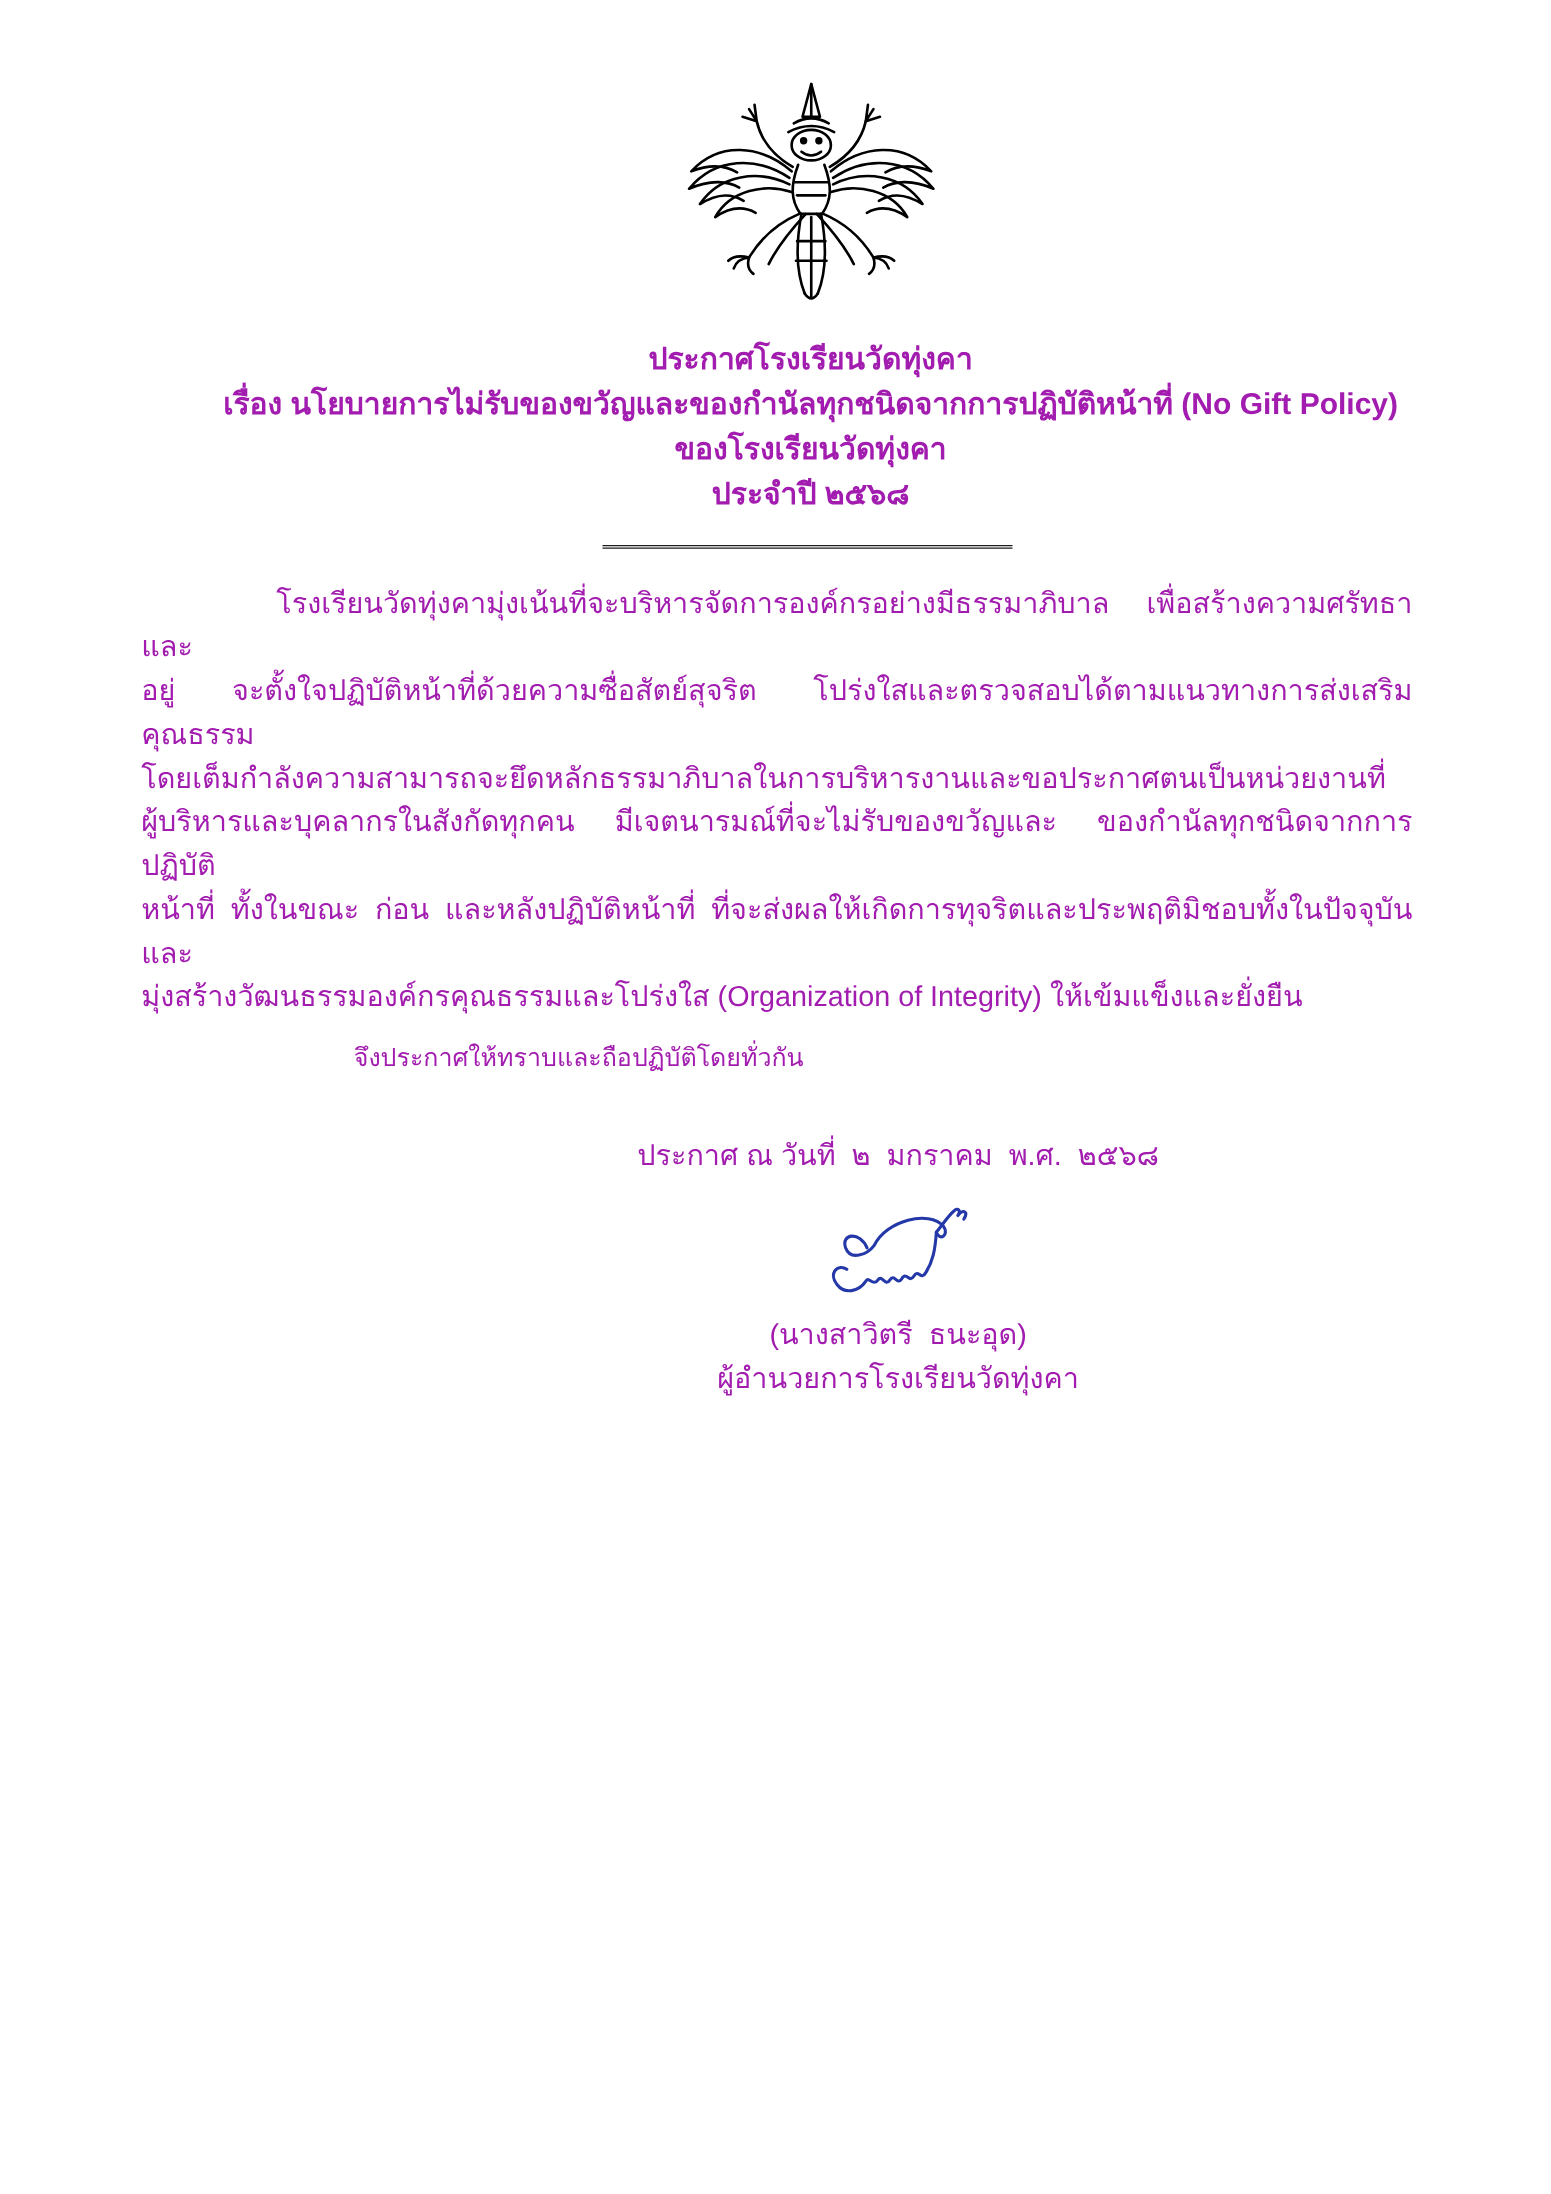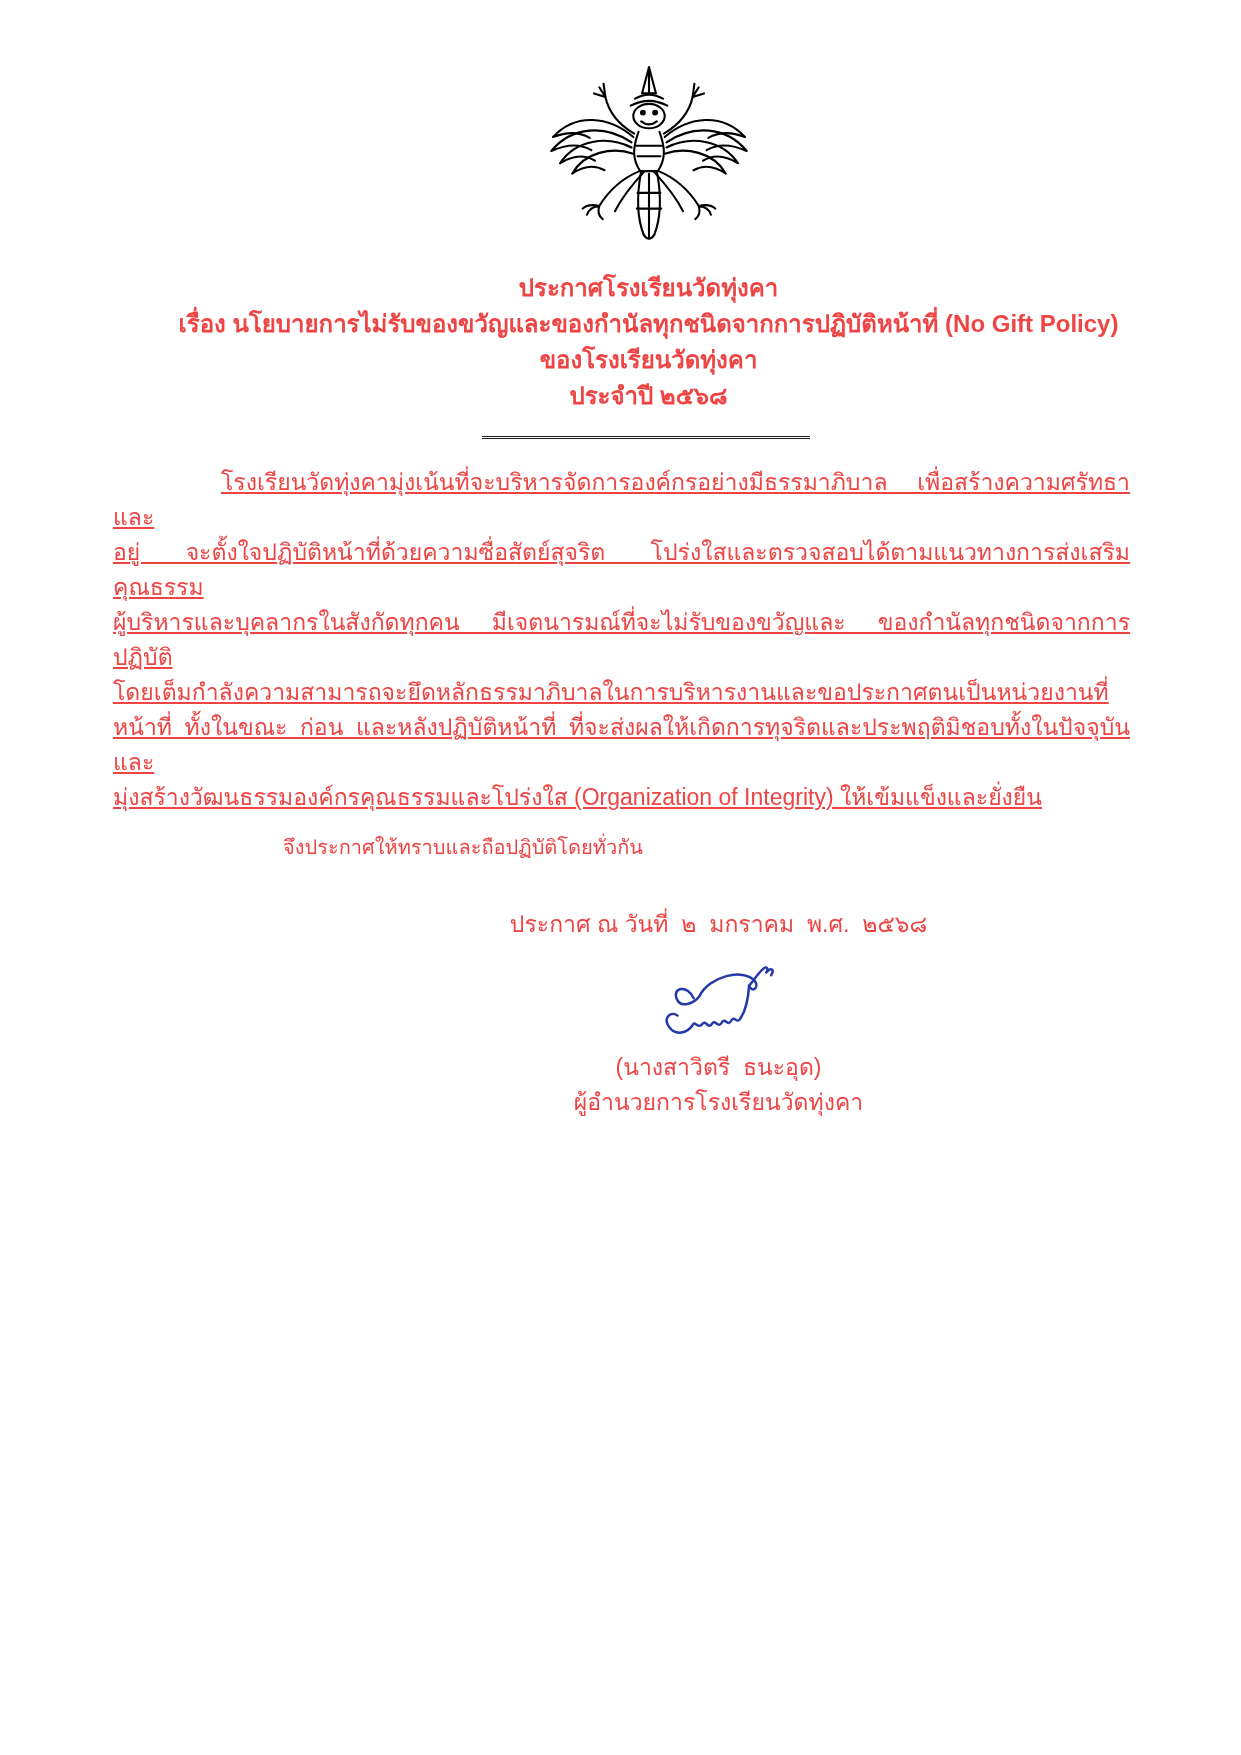--- a/index.html
+++ b/index.html
@@ -3,21 +3,21 @@
 <meta charset="utf-8">
 <style>
   html,body { margin:0; padding:0; background:#888; }
   .page {
     position:relative;
     width:1241px;
     height:1755px;
     margin:0 auto;
     background:#ffffff;
     font-family:"Liberation Sans","DejaVu Sans",sans-serif;
-    color:#ef4444;
+    color:#a21caf;
     overflow:hidden;
   }
   .emblem-wrap {
     padding-top:62px;
     display:flex;
     justify-content:center;
     transform:translateX(28px);
   }
   .titles { margin-top:16px; }
   .title-line {
@@ -35,21 +35,20 @@
     transform:translateX(25px);
   }
   .body-block {
     margin:26px 111px 0 113px;
     font-size:23px;
     line-height:35px;
   }
   .body-line {
     text-align:justify;
     text-align-last:justify;
-    text-decoration:underline;
   }
   .body-line.indent { text-indent:108px; }
   .body-line.last  { text-align-last:left; }
   .closing-line {
     margin:15px 111px 0 113px;
     padding-left:170px;
     font-size:20px;
     line-height:35px;
   }
   .sig-block {
@@ -140,22 +139,22 @@
     <div class="title-line">เรื่อง นโยบายการไม่รับของขวัญและของกำนัลทุกชนิดจากการปฏิบัติหน้าที่ (No Gift Policy)</div>
     <div class="title-line">ของโรงเรียนวัดทุ่งคา</div>
     <div class="title-line">ประจำปี ๒๕๖๘</div>
   </div>
 
   <div class="divider"></div>
 
   <div class="body-block">
     <div class="body-line indent">โรงเรียนวัดทุ่งคามุ่งเน้นที่จะบริหารจัดการองค์กรอย่างมีธรรมาภิบาล เพื่อสร้างความศรัทธาและ</div>
     <div class="body-line">อยู่ จะตั้งใจปฏิบัติหน้าที่ด้วยความซื่อสัตย์สุจริต โปร่งใสและตรวจสอบได้ตามแนวทางการส่งเสริมคุณธรรม</div>
+    <div class="body-line">โดยเต็มกำลังความสามารถจะยึดหลักธรรมาภิบาลในการบริหารงานและขอประกาศตนเป็นหน่วยงานที่</div>
     <div class="body-line">ผู้บริหารและบุคลากรในสังกัดทุกคน มีเจตนารมณ์ที่จะไม่รับของขวัญและ ของกำนัลทุกชนิดจากการปฏิบัติ</div>
-    <div class="body-line">โดยเต็มกำลังความสามารถจะยึดหลักธรรมาภิบาลในการบริหารงานและขอประกาศตนเป็นหน่วยงานที่</div>
     <div class="body-line">หน้าที่ ทั้งในขณะ ก่อน และหลังปฏิบัติหน้าที่ ที่จะส่งผลให้เกิดการทุจริตและประพฤติมิชอบทั้งในปัจจุบันและ</div>
     <div class="body-line last">มุ่งสร้างวัฒนธรรมองค์กรคุณธรรมและโปร่งใส (Organization of Integrity) ให้เข้มแข็งและยั่งยืน</div>
   </div>
 
   <div class="closing-line">จึงประกาศให้ทราบและถือปฏิบัติโดยทั่วกัน</div>
 
   <div class="sig-block">
     <div class="date-line">ประกาศ ณ วันที่  ๒  มกราคม  พ.ศ.  ๒๕๖๘</div>
 
     <div class="signature-wrap">

